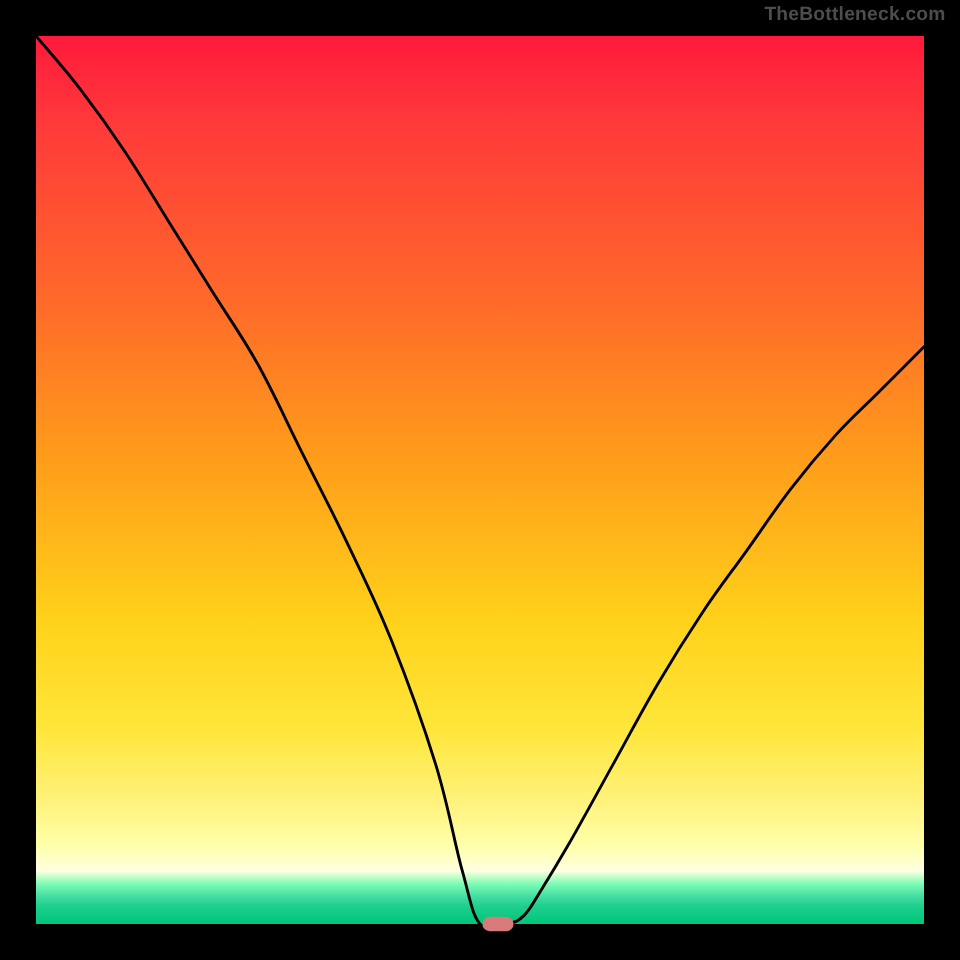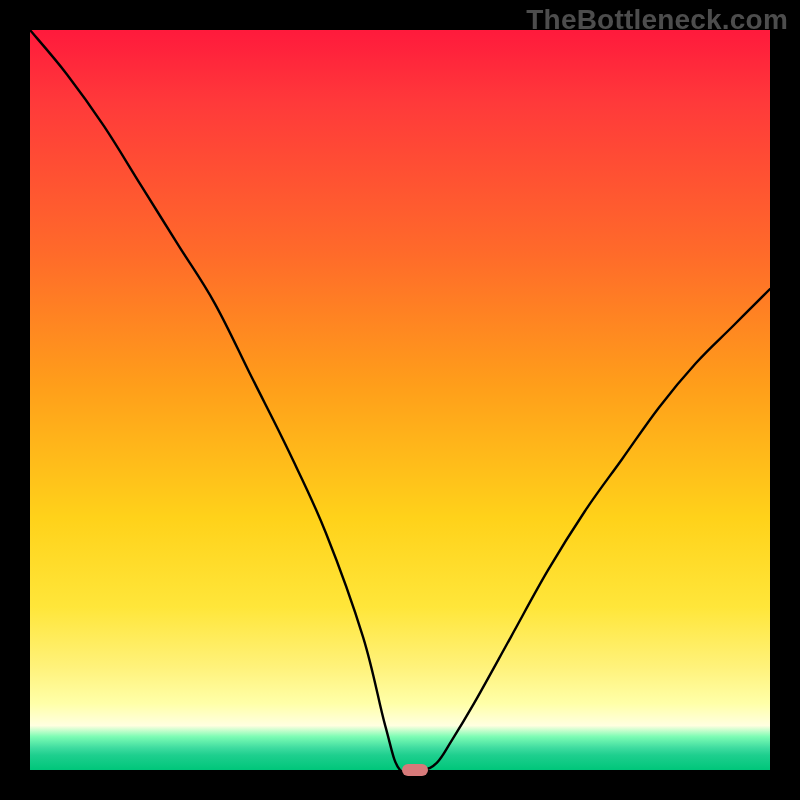--- a/index.html
+++ b/index.html
@@ -39,21 +39,21 @@
       #3fdca0 97%,
       #1ecf8e 98%,
       #00c67a 100%
     );
   }
   .watermark {
     position: absolute;
     top: 4px;
     right: 12px;
     color: #4d4d4d;
-    font-size: 28px;
+    font-size: 16px;
     font-weight: 600;
     letter-spacing: 0.2px;
     user-select: none;
   }
   svg.curve {
     position: absolute;
     left: 0;
     top: 0;
     width: 740px;
     height: 740px;

